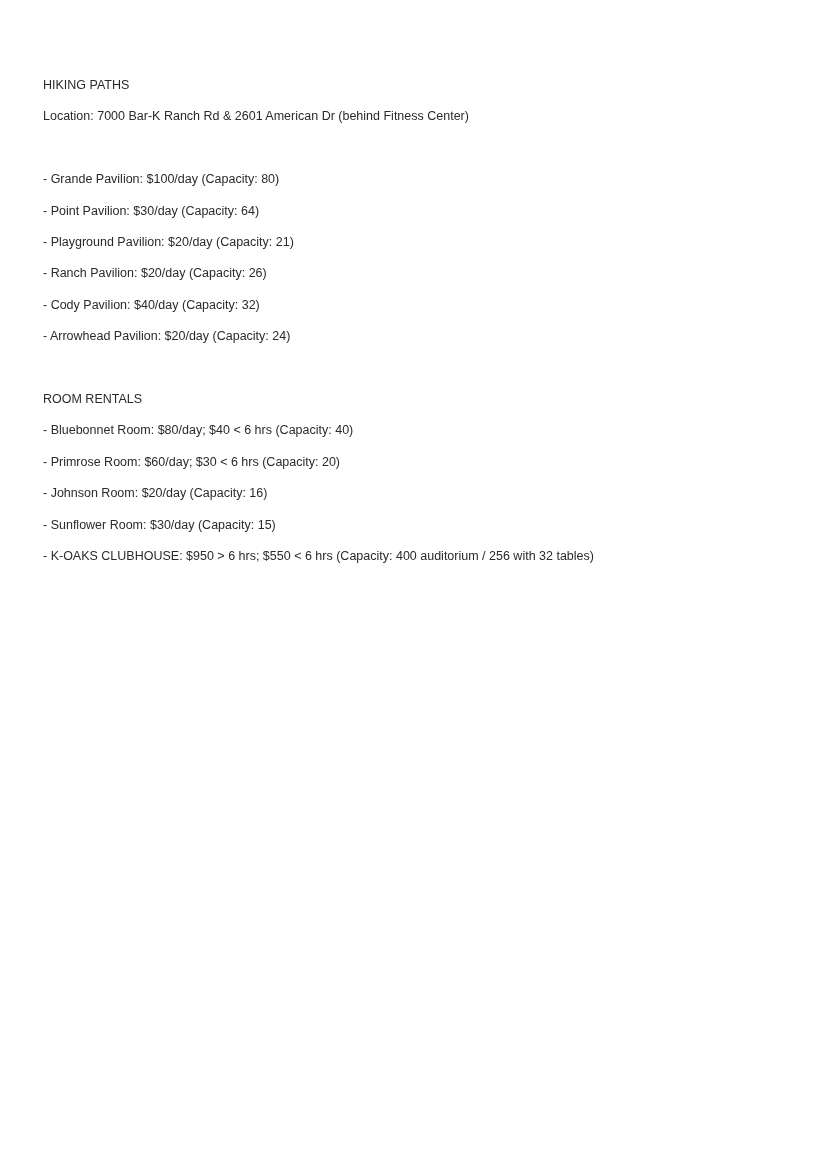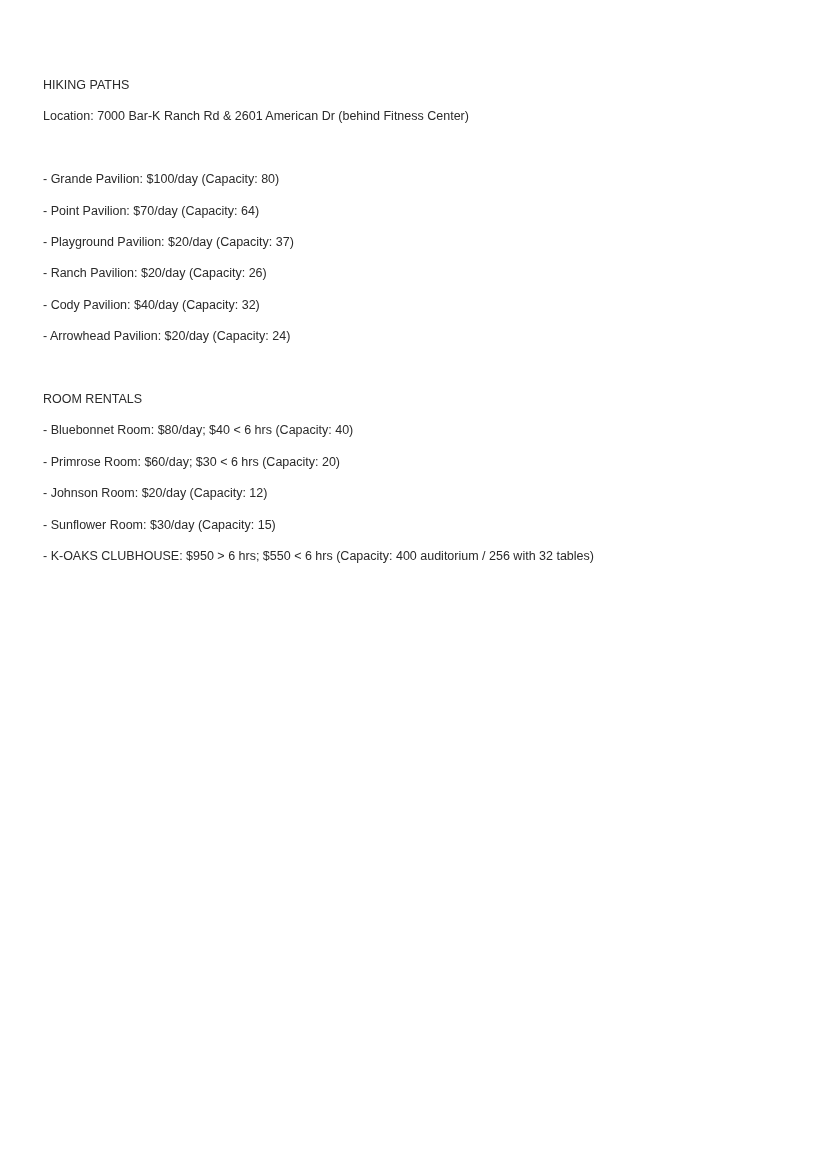--- a/index.html
+++ b/index.html
@@ -34,29 +34,29 @@
 
 <div class="page">
 
   <div class="doc-section">
     <p class="line">HIKING PATHS</p>
     <p class="line">Location: 7000 Bar-K Ranch Rd &amp; 2601 American Dr (behind Fitness Center)</p>
   </div>
 
   <div class="doc-section">
     <p class="line">- Grande Pavilion: $100/day (Capacity: 80)</p>
-    <p class="line">- Point Pavilion: $70/day (Capacity: 64)</p>
-    <p class="line">- Playground Pavilion: $20/day (Capacity: 37)</p>
+    <p class="line">- Point Pavilion: $30/day (Capacity: 64)</p>
+    <p class="line">- Playground Pavilion: $20/day (Capacity: 21)</p>
     <p class="line">- Ranch Pavilion: $20/day (Capacity: 26)</p>
     <p class="line">- Cody Pavilion: $40/day (Capacity: 32)</p>
     <p class="line">- Arrowhead Pavilion: $20/day (Capacity: 24)</p>
   </div>
 
   <div class="doc-section">
     <p class="line">ROOM RENTALS</p>
     <p class="line">- Bluebonnet Room: $80/day; $40 &lt; 6 hrs (Capacity: 40)</p>
     <p class="line">- Primrose Room: $60/day; $30 &lt; 6 hrs (Capacity: 20)</p>
-    <p class="line">- Johnson Room: $20/day (Capacity: 12)</p>
+    <p class="line">- Johnson Room: $20/day (Capacity: 16)</p>
     <p class="line">- Sunflower Room: $30/day (Capacity: 15)</p>
     <p class="line">- K-OAKS CLUBHOUSE: $950 &gt; 6 hrs; $550 &lt; 6 hrs (Capacity: 400 auditorium / 256 with 32 tables)</p>
   </div>
 
 </div>
 
 </body></html>

